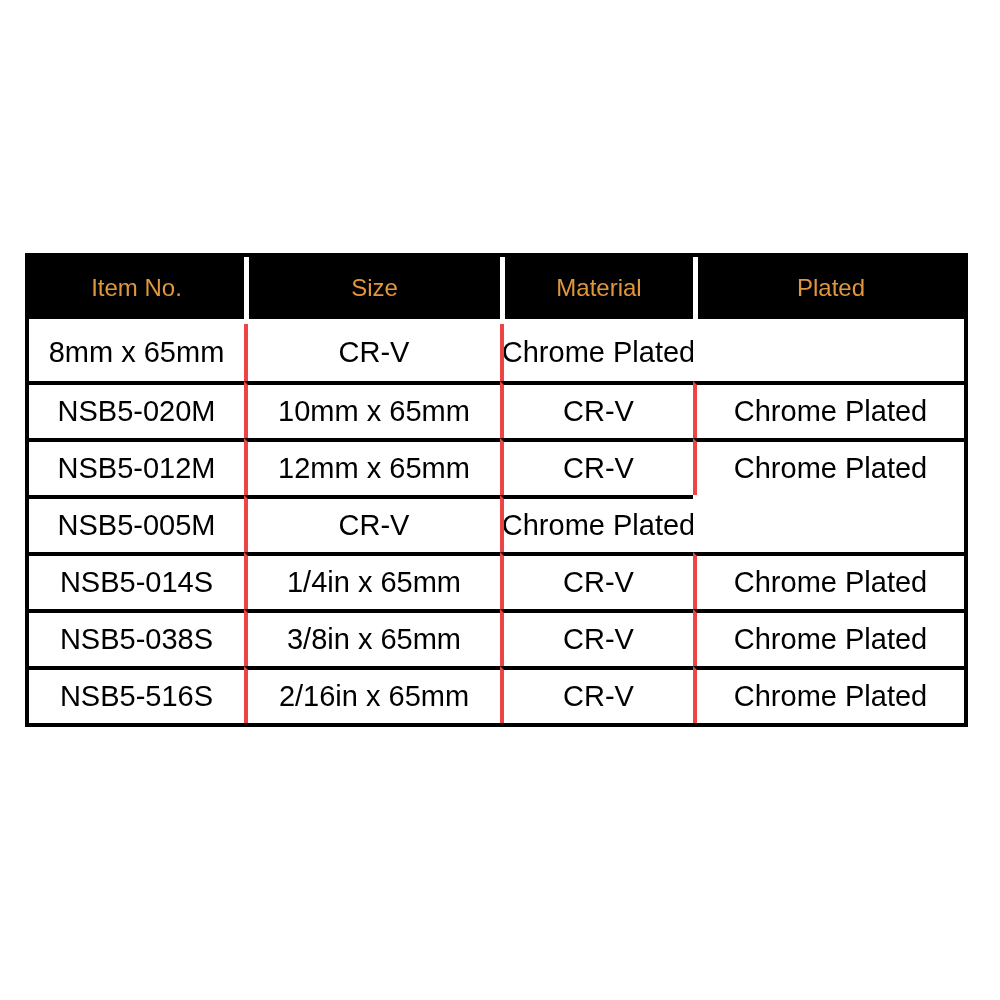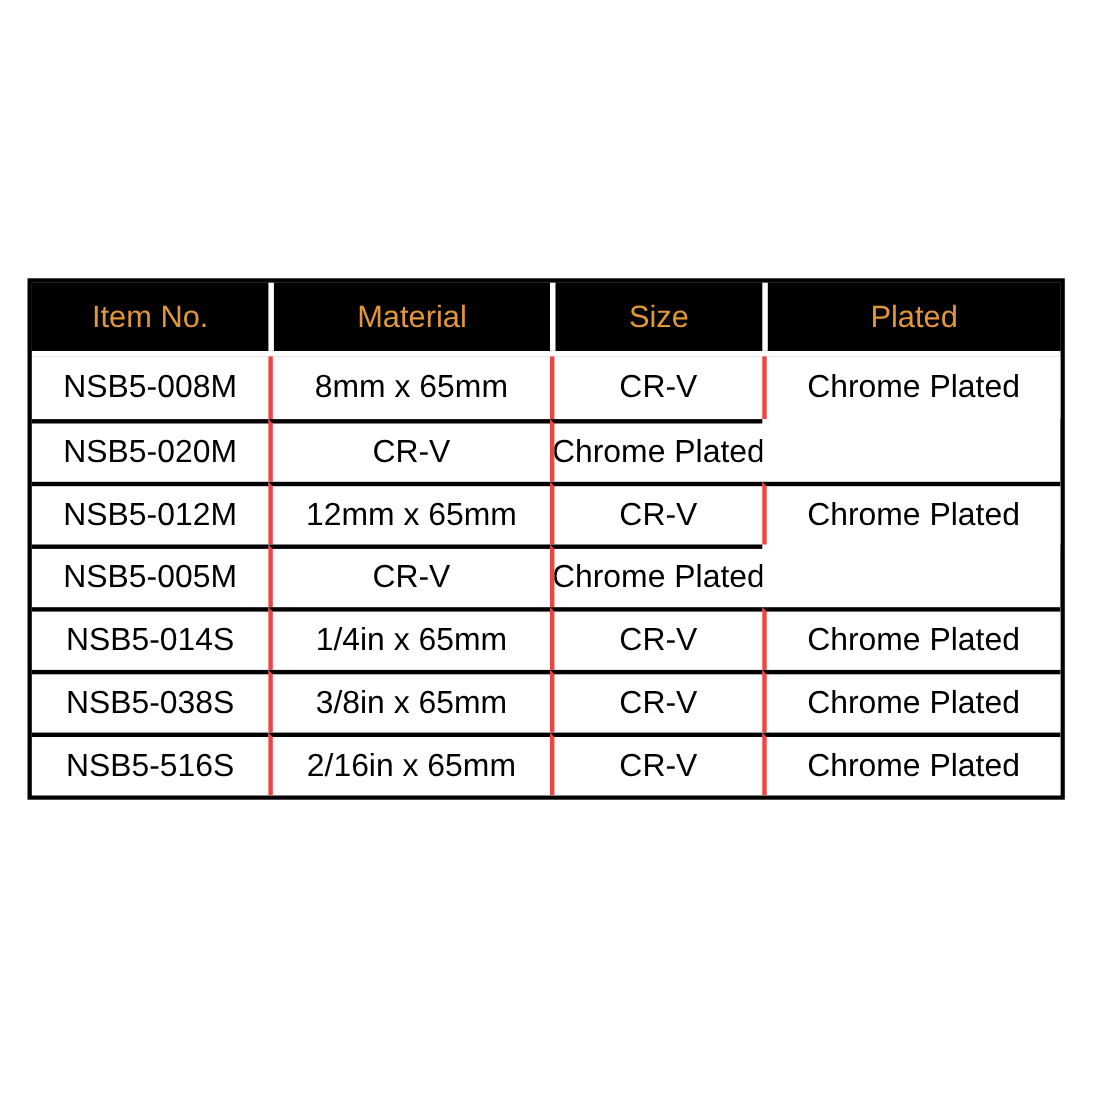--- a/index.html
+++ b/index.html
@@ -43,21 +43,21 @@
     font-size: 29px;
     color: #000000;
     background: #ffffff;
     white-space: nowrap;
     overflow: hidden;
   }
   .t-row.header .t-cell {
     height: 62px;
     background: #000000;
     color: #e0963a;
-    font-size: 28px;
+    font-size: 24px;
     border-left: 5px solid #ffffff;
   }
   .t-row.header .t-cell:first-child {
     border-left: none;
   }
   .t-row.data .t-cell {
     border-left: 4px solid #ef4444;
   }
   .t-row.data .t-cell:first-child {
     border-left: none;
@@ -67,34 +67,34 @@
   }
 </style>
 </head>
 <body>
 
 <div class="page">
   <div class="spec-table">
 
     <div class="t-row header">
       <div class="t-cell">Item No.</div>
+      <div class="t-cell">Size</div>
       <div class="t-cell">Material</div>
-      <div class="t-cell">Size</div>
       <div class="t-cell">Plated</div>
     </div>
 
     <div class="t-row data">
-      <div class="t-cell">NSB5-008M</div>
       <div class="t-cell">8mm x 65mm</div>
       <div class="t-cell">CR-V</div>
       <div class="t-cell">Chrome Plated</div>
     </div>
 
     <div class="t-row data">
       <div class="t-cell">NSB5-020M</div>
+      <div class="t-cell">10mm x 65mm</div>
       <div class="t-cell">CR-V</div>
       <div class="t-cell">Chrome Plated</div>
     </div>
 
     <div class="t-row data">
       <div class="t-cell">NSB5-012M</div>
       <div class="t-cell">12mm x 65mm</div>
       <div class="t-cell">CR-V</div>
       <div class="t-cell">Chrome Plated</div>
     </div>

